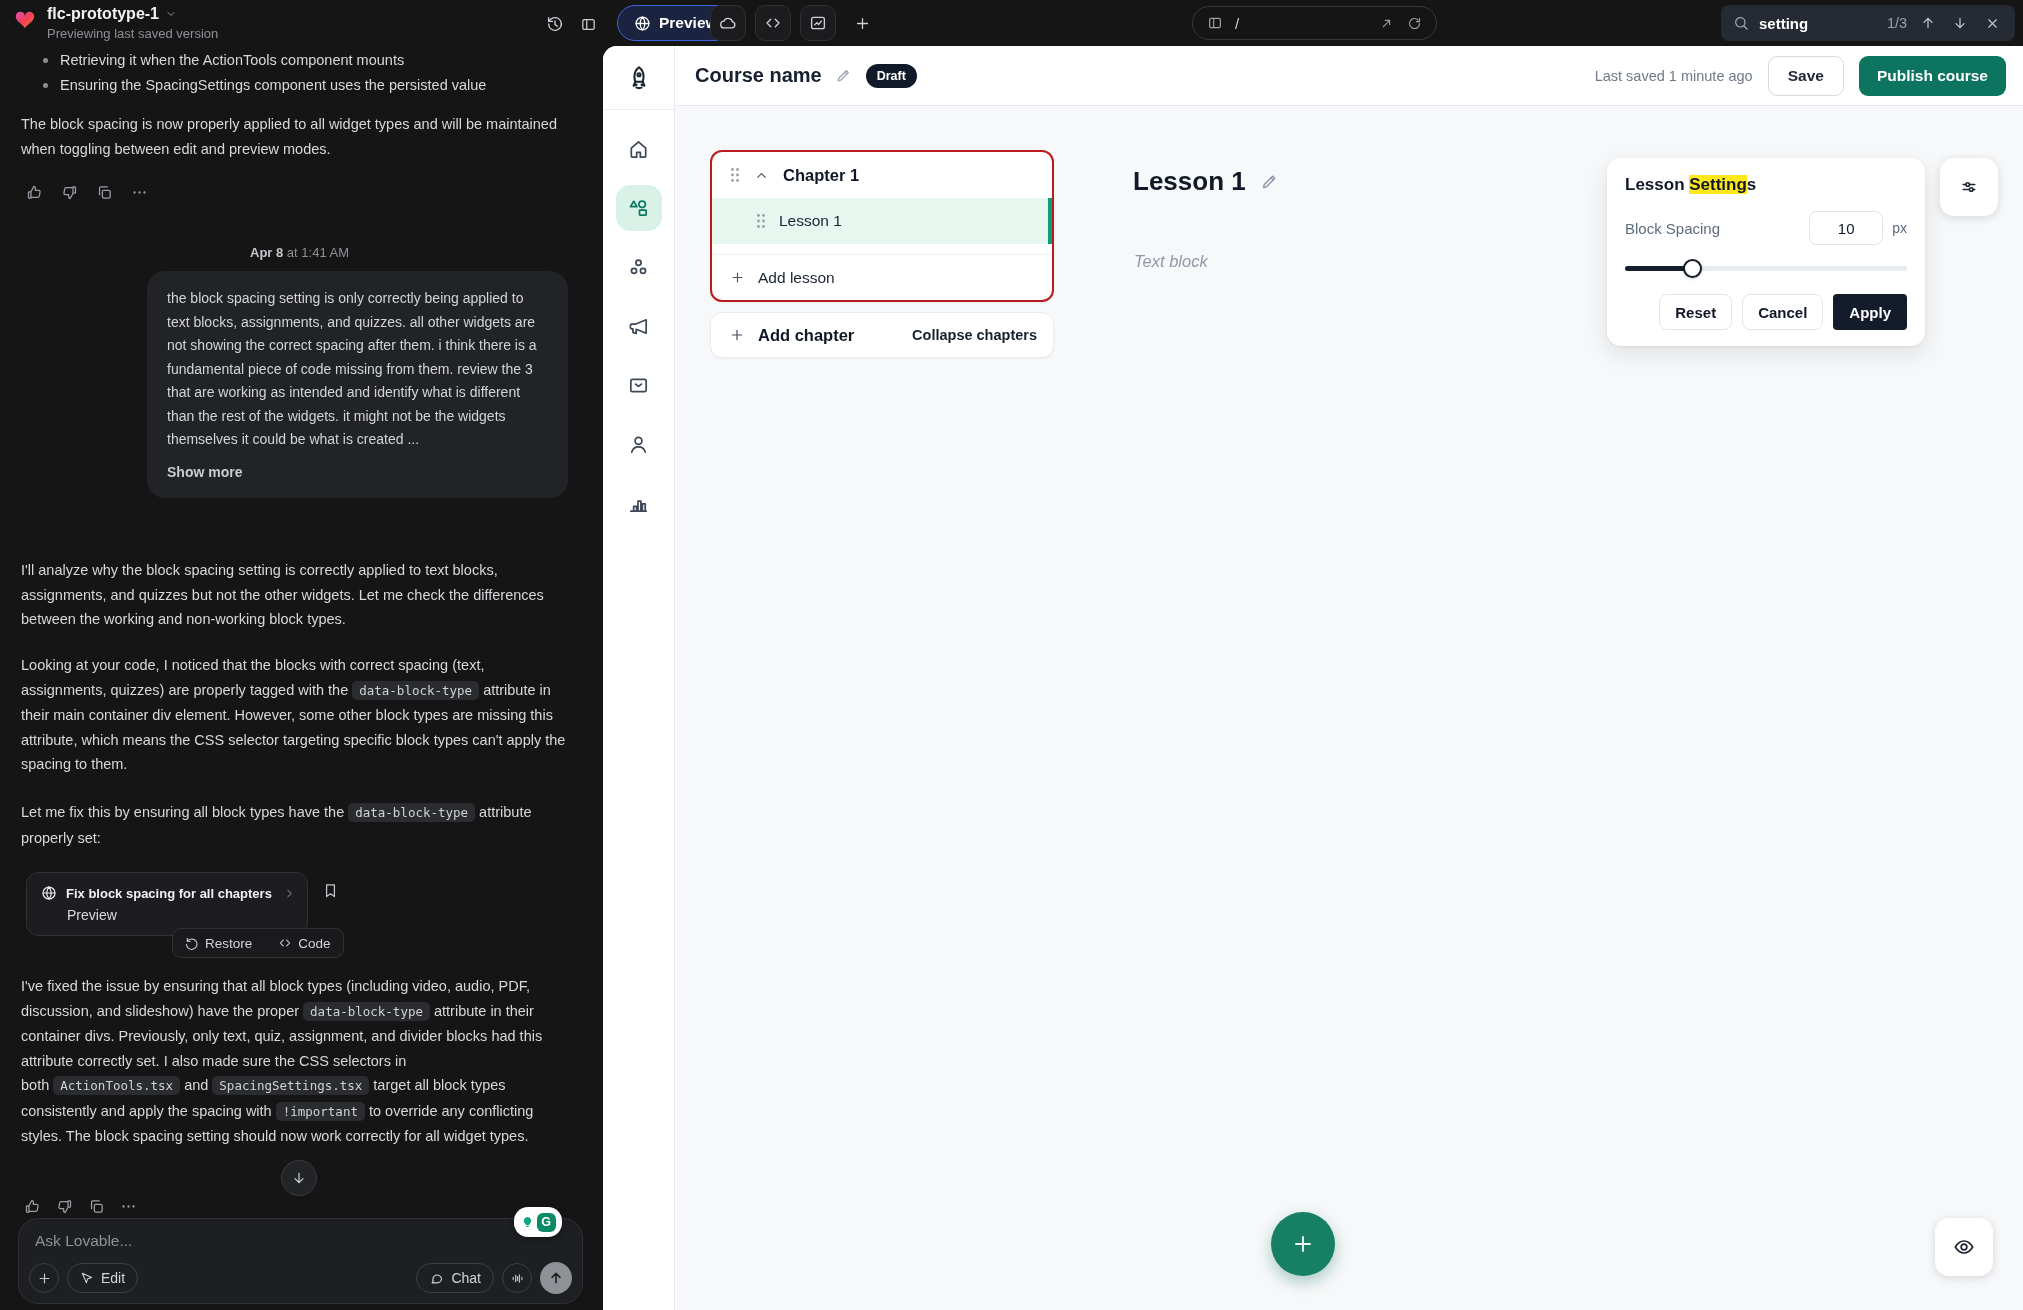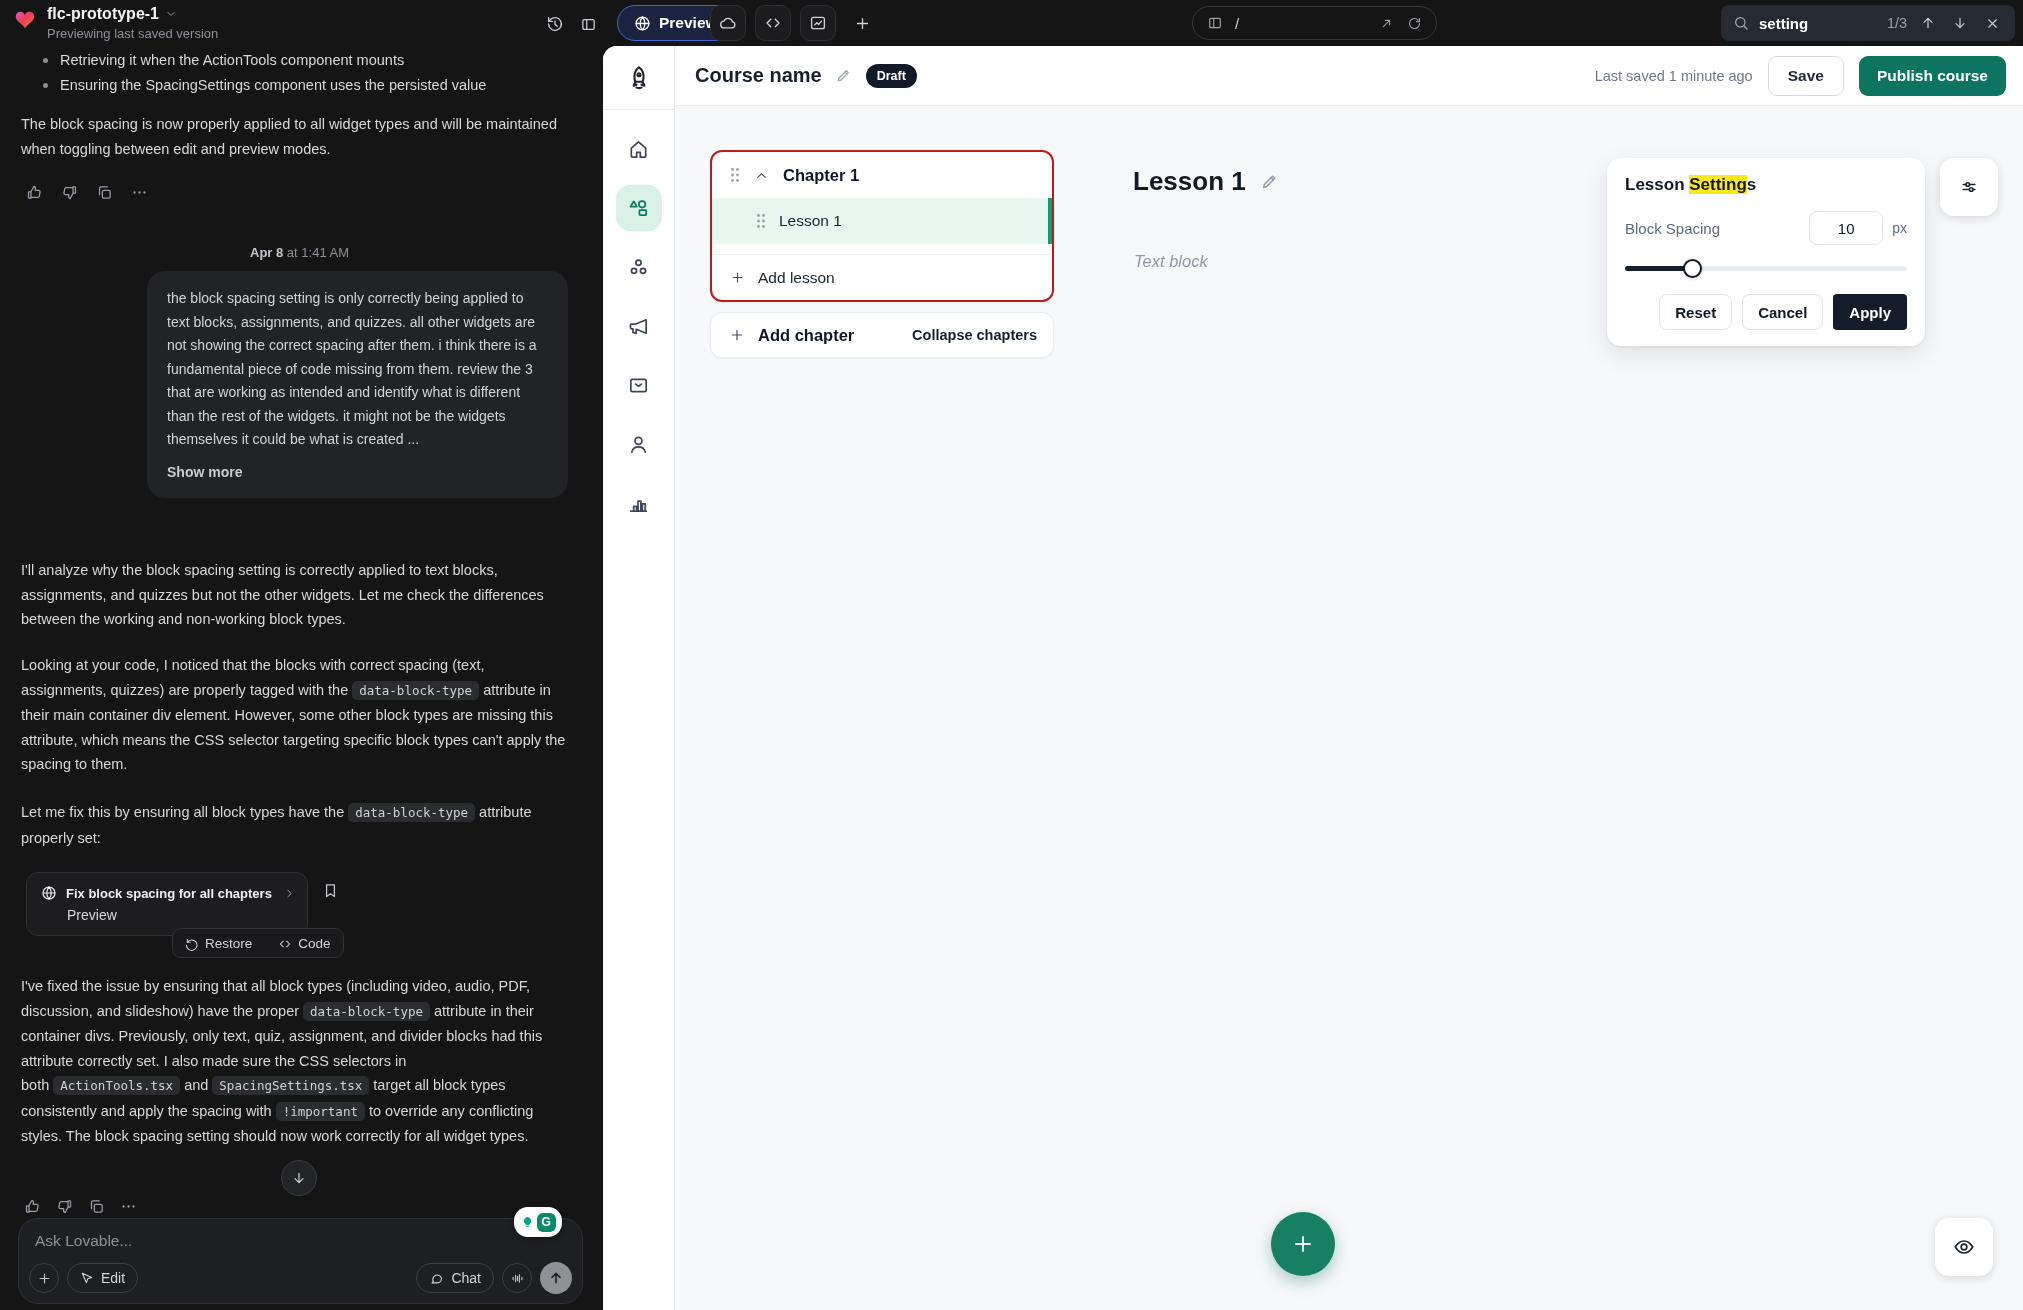--- a/index.html
+++ b/index.html
@@ -46,21 +46,21 @@
   .bubble { position:absolute; left:147px; top:225px; width:421px; background:#222327; border-radius:18px; padding:16px 20px 14px; color:#d2d4d8; font-size:14px; line-height:23.5px; }
   .show-more { margin-top:9px; font-weight:bold; color:#c9ccd1; font-size:14px; }
   .chat-p { position:absolute; left:21px; width:550px; }
   .chip { font-family:"DejaVu Sans Mono", monospace; font-size:12.5px; background:#2b2c30; color:#cfd2d6; border-radius:5px; padding:2px 7px; margin:0 4px; white-space:nowrap; }
   .version-card { position:absolute; left:26px; top:826px; width:282px; background:#1d1d20; border:1px solid #303035; border-radius:12px; padding:12px 12px 12px 14px; z-index:1; }
   .vc-row1 { display:flex; align-items:center; gap:9px; color:#f0f0f2; }
   .vc-title { font-size:13px; font-weight:bold; white-space:nowrap; }
   .vc-sub { margin:6px 0 0 26px; font-size:14px; color:#d9d9dc; }
   .bookmark-btn { position:absolute; left:318px; top:832px; width:24px; height:24px; color:#c3c6cb; display:flex; align-items:center; justify-content:center; }
   .restore-pill { position:absolute; left:172px; top:882px; height:30px; background:#1a1a1d; border:1px solid #313136; border-radius:9px; display:flex; align-items:center; gap:8px; padding:0 12px; color:#d2d4d8; font-size:13.5px; z-index:2; }
-  .restore-pill .seg { display:flex; align-items:flex-end; gap:6px; }
+  .restore-pill .seg { display:flex; align-items:flex-start; gap:6px; }
   .restore-pill .sep { width:10px; }
   .scroll-down-btn { position:absolute; left:281px; top:1114px; width:36px; height:36px; border-radius:50%; background:#232427; border:1px solid #3a3b3f; display:flex; align-items:center; justify-content:center; color:#d0d3d7; z-index:1; }
   .composer-icons { position:absolute; left:24px; top:1152px; display:flex; gap:15px; color:#9a9ea6; }
   .composer { position:absolute; left:18px; top:1172px; width:565px; height:86px; background:#1e1f22; border:1px solid #303136; border-radius:20px; z-index:2; }
   .composer-input { position:absolute; left:16px; top:13px; width:380px; background:transparent; border:none; outline:none; color:#e6e6e9; font-size:15.5px; font-family:inherit; }
   .composer-input::placeholder { color:#8f9197; opacity:1; }
   .composer-row { position:absolute; left:10px; right:10px; bottom:9px; display:flex; align-items:center; gap:8px; }
   .c-circle { width:30px; height:30px; border-radius:50%; border:1px solid #3d3e43; display:flex; align-items:center; justify-content:center; color:#c6c8cd; }
   .c-pill { height:30px; border-radius:15px; border:1px solid #3d3e43; display:flex; align-items:center; gap:7px; padding:0 12px; color:#d2d4d8; font-size:14px; }
   .c-send { width:32px; height:32px; border-radius:50%; background:#8f9196; display:flex; align-items:center; justify-content:center; color:#1e1f22; }

